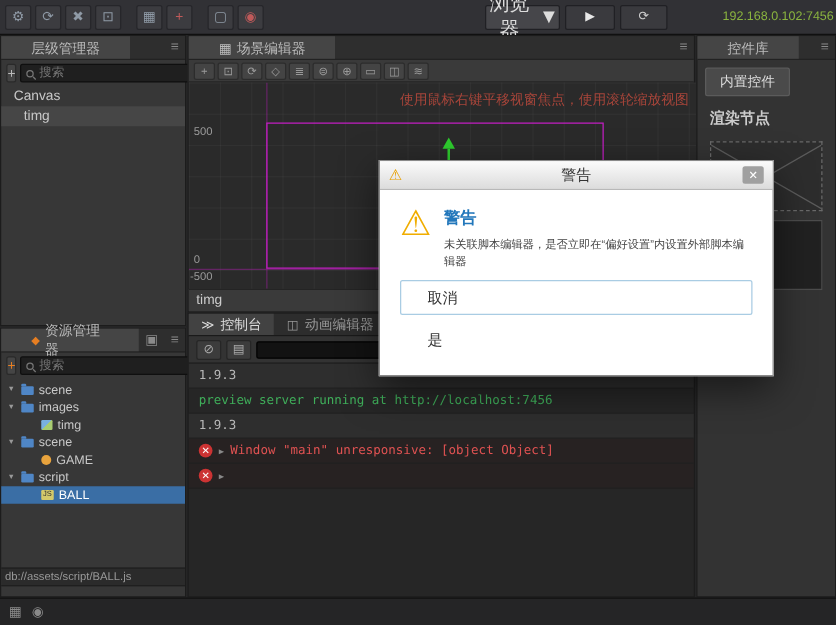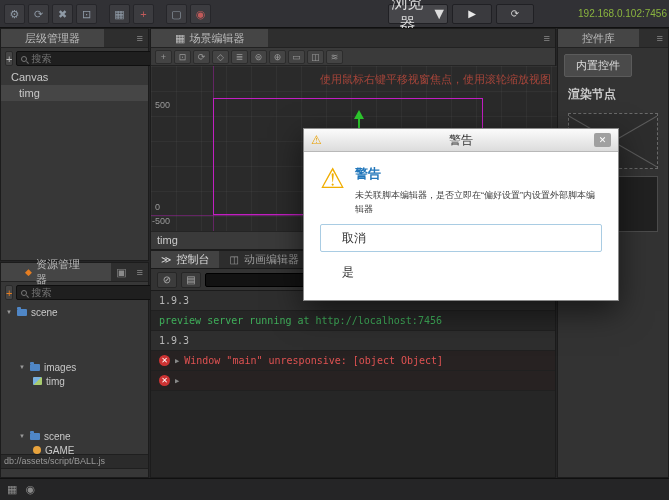--- a/index.html
+++ b/index.html
@@ -45,21 +45,21 @@
   .hierarchy { left:0; top:28px; width:149px; height:233px; }
   .trow { height:16px; line-height:16px; font-size:11px; color:#c8c8c8; padding-left:10px; cursor:pointer; }
   .trow.hl { background:#464646; padding-left:18px; }
 
   
   .assets { left:0; top:262px; width:149px; height:216px; }
   .fireico { color:#e67e22; font-size:9px; }
   .atree { padding-top:2px; }
   .arow { display:flex; align-items:center; gap:4px; height:14px; font-size:10px; color:#c8c8c8; cursor:pointer; }
   .arow .caret { font-size:6px; color:#999; width:8px; text-align:center; flex:none; }
-  .d0 { padding-left:4px; } .d1 { padding-left:17px;margin-top:41px; } .d2 { padding-left:32px; }
+  .d0 { padding-left:4px; } .d1 { padding-left:4px; } .d2 { padding-left:32px; }
   .fold { width:10px; height:7px; background:#4f86c6; border-radius:1px; position:relative; flex:none; }
   .fold::before { content:''; position:absolute; top:-2px; left:0; width:4px; height:2px; background:#4f86c6; border-radius:1px 1px 0 0; }
   .imgico { width:9px; height:8px; background:linear-gradient(135deg,#79b0e0 50%,#a8cc70 50%); border-radius:1px; flex:none; }
   .sceneico { width:8px; height:8px; background:#e8a33d; border-radius:50%; flex:none; }
   .jsico { width:10px; height:8px; background:#d4c96a; color:#333; font-size:6px; line-height:8px; text-align:center; border-radius:1px; flex:none; }
   .arow.sel { background:#3a6ea5; color:#fff; }
   .pathbar { position:absolute; left:0; bottom:8px; width:100%; height:15px; background:#2b2b2b;
              border-top:1px solid #1f1f1f; border-bottom:1px solid #1f1f1f;
              font-size:9px; color:#999; line-height:13px; padding-left:3px; white-space:nowrap; overflow:hidden; }
 

